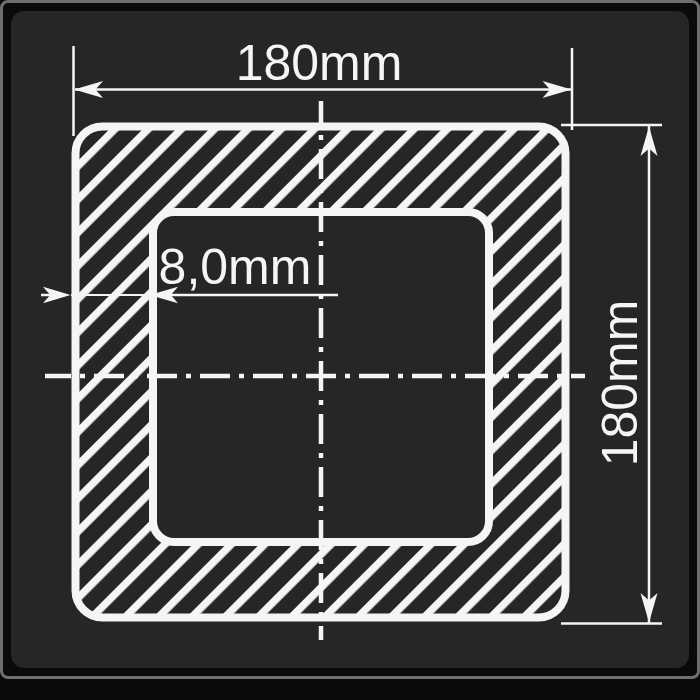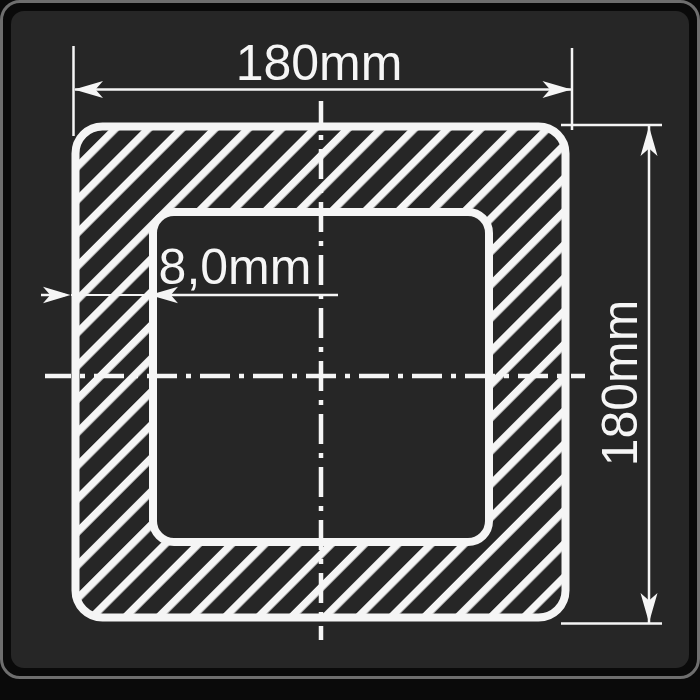--- a/index.html
+++ b/index.html
@@ -9,21 +9,21 @@
     width: 700px;
     height: 700px;
     overflow: hidden;
   }
   .frame {
     position: relative;
     width: 700px;
     height: 679px;
     box-sizing: border-box;
     border: 3px solid var(--frame-border, #6e6e6e);
-    border-radius: 20px;
+    border-radius: 8px;
     background: var(--canvas, #0a0a0a);
   }
   .panel {
     position: absolute;
     inset: 8px;
     border-radius: 13px;
     background: var(--panel, #262626);
   }
   svg.drawing {
     position: absolute;

